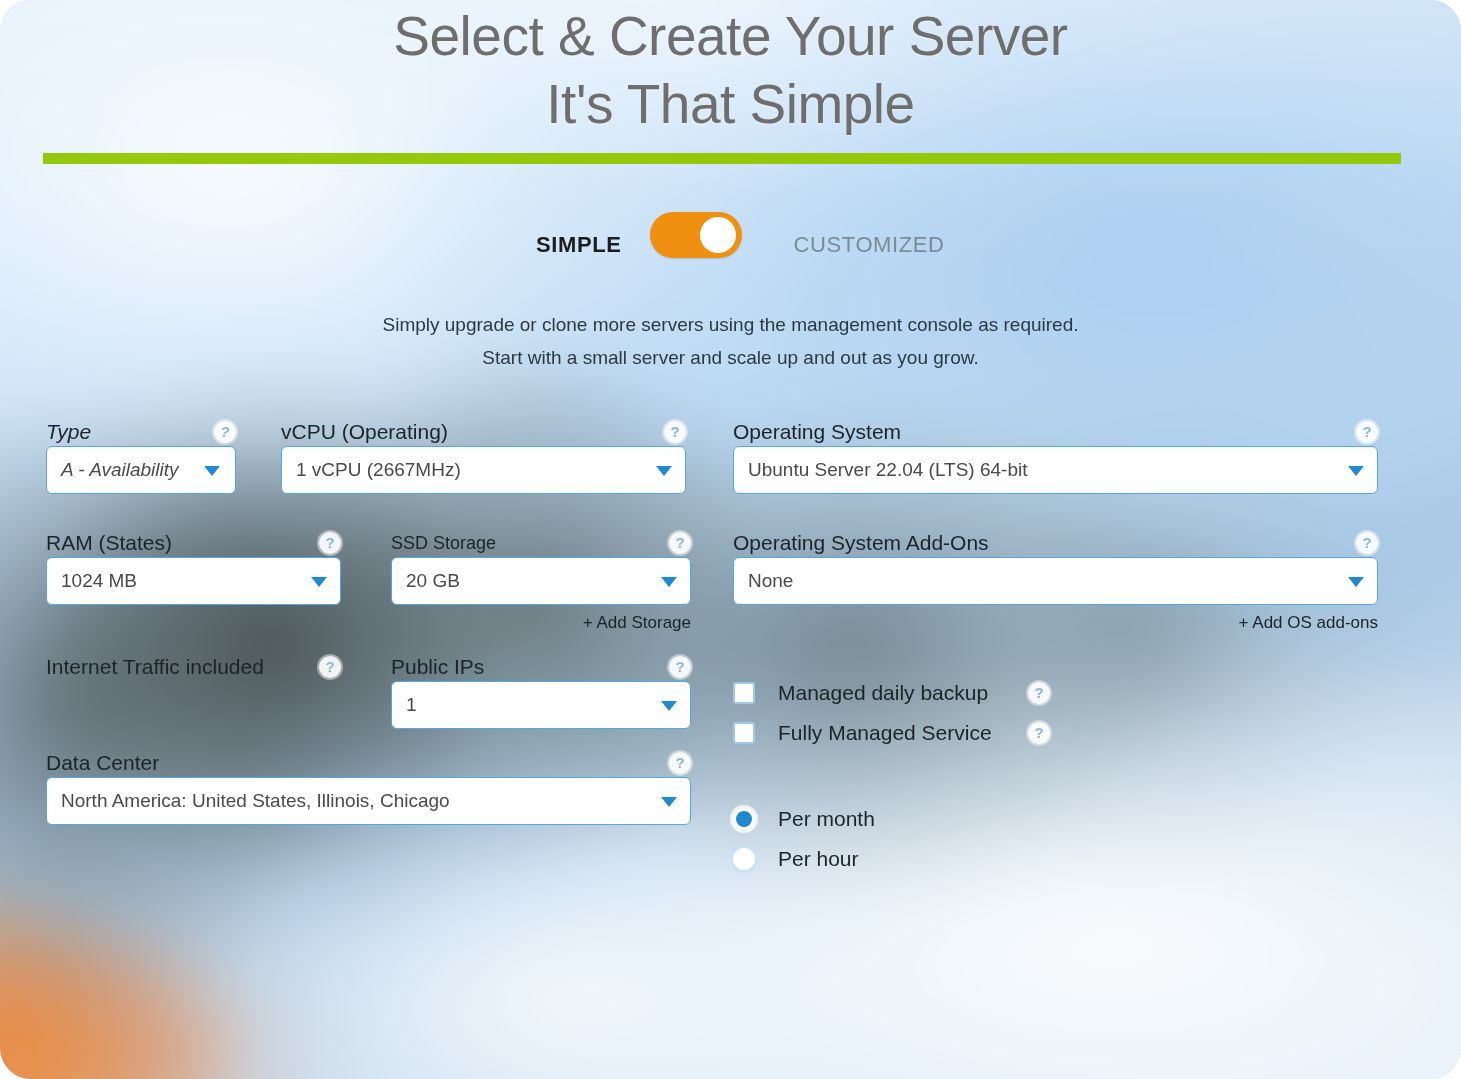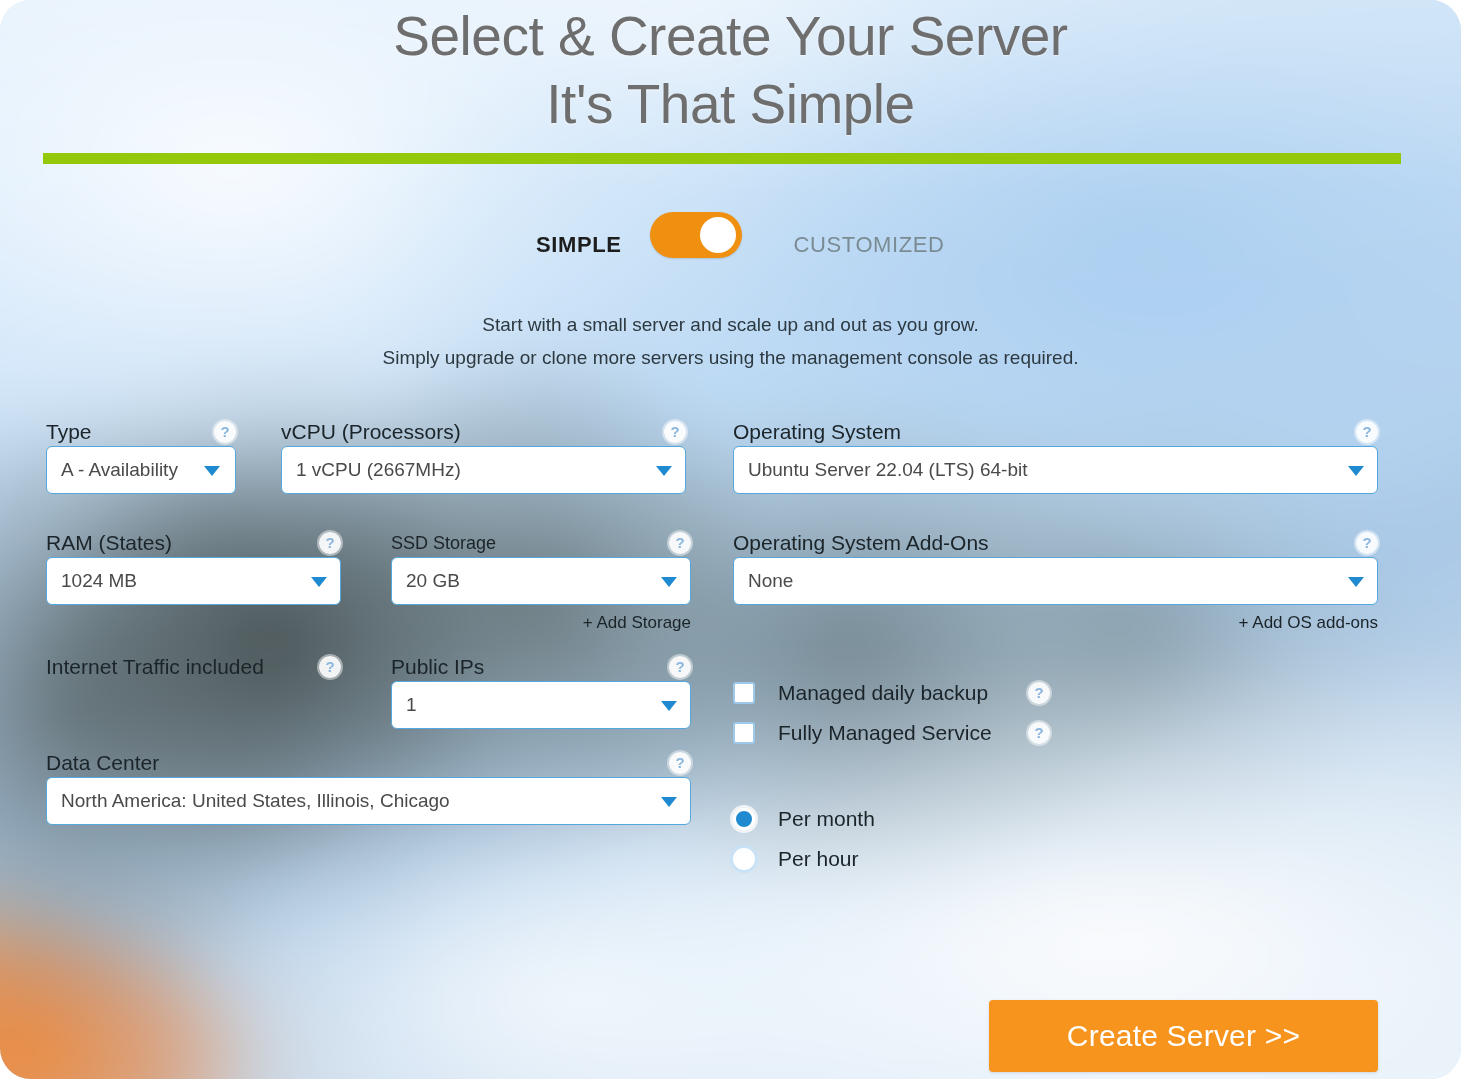--- a/index.html
+++ b/index.html
@@ -196,21 +196,21 @@
   .add-link {
     text-align: right;
     color: #1b2429;
     font-size: 17px;
     margin-top: 8px;
     cursor: pointer;
   }
 
   
   .row { display: flex; }
-  .w-type    { width: 190px; }
+  .w-type    { width: 190px; font-style: italic; }
   .w-vcpu    { width: 405px; margin-left: 45px; }
   .w-ram     { width: 295px; }
   .w-ssd     { width: 300px; margin-left: 50px; }
   .w-traffic { width: 295px; }
   .w-ips     { width: 300px; margin-left: 50px; }
   .w-dc      { width: 645px; }
   .w-full    { width: 645px; }
 
   .mt-row   { margin-top: 35px; }
   .mt-row2  { margin-top: 20px; }
@@ -294,43 +294,43 @@
 
     <div class="mode-row">
       <div class="mode-label active mode-simple">SIMPLE</div>
       <div class="toggle">
         <div class="toggle-knob"></div>
       </div>
       <div class="mode-label inactive mode-custom">CUSTOMIZED</div>
     </div>
 
     <div class="intro">
+      <div>Simply upgrade or clone more servers using the management console as required.</div>
       <div>Start with a small server and scale up and out as you grow.</div>
-      <div>Simply upgrade or clone more servers using the management console as required.</div>
     </div>
 
     <div class="form">
 
       <div class="col-left">
 
         <div class="row">
           <div class="w-type">
             <div class="label-row">
               <span class="field-label">Type</span>
               <span class="help">?</span>
             </div>
             <div class="select compact">
               <span>A - Availability</span>
               <span class="caret"></span>
             </div>
           </div>
 
           <div class="w-vcpu">
             <div class="label-row">
-              <span class="field-label">vCPU (Processors)</span>
+              <span class="field-label">vCPU (Operating)</span>
               <span class="help">?</span>
             </div>
             <div class="select">
               <span>1 vCPU (2667MHz)</span>
               <span class="caret"></span>
             </div>
           </div>
         </div>
 
         <div class="row mt-row">
@@ -436,16 +436,15 @@
             <span class="radio-text">Per month</span>
           </div>
           <div class="radio-item">
             <span class="radio off"></span>
             <span class="radio-text">Per hour</span>
           </div>
         </div>
       </div>
     </div>
 
-    <button class="cta">Create Server &gt;&gt;</button>
 
   </div>
 </div>
 
 </body></html>

